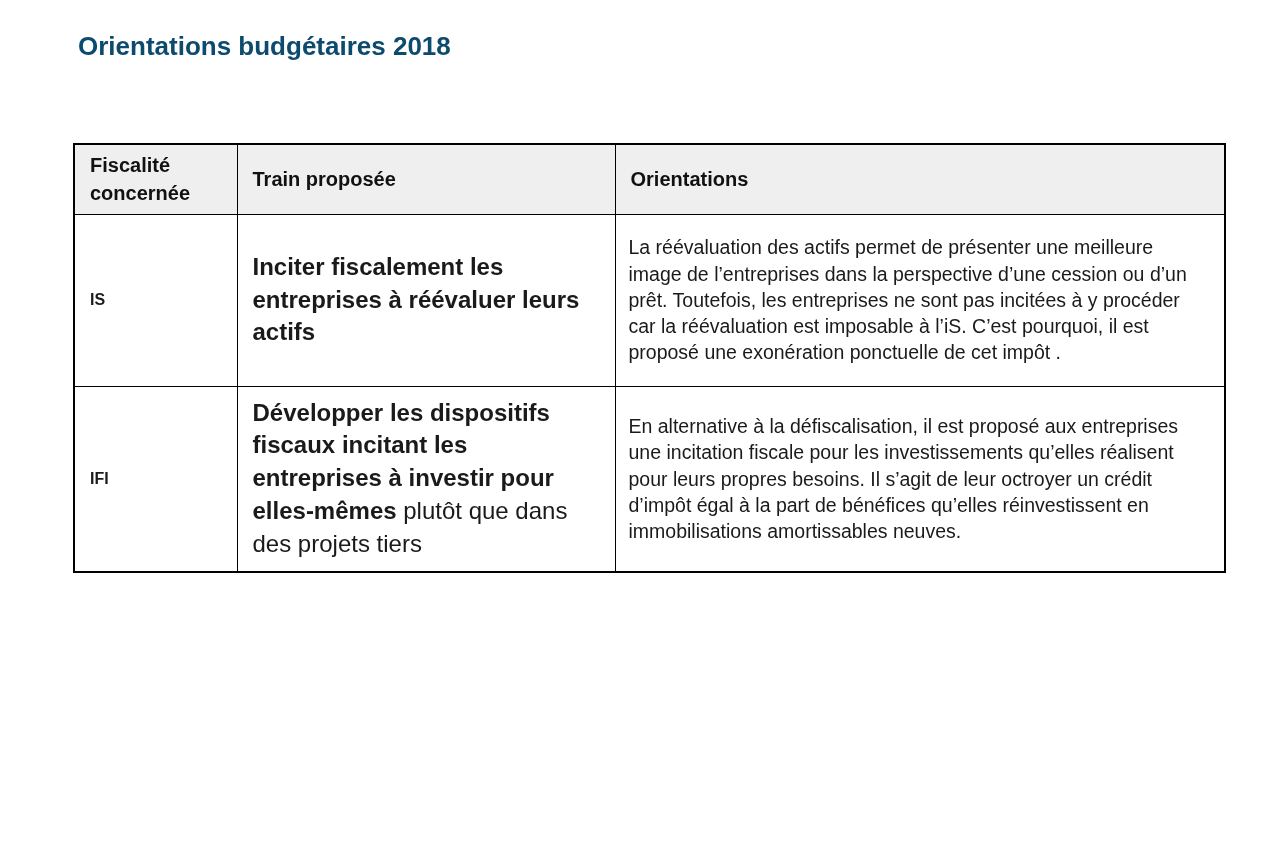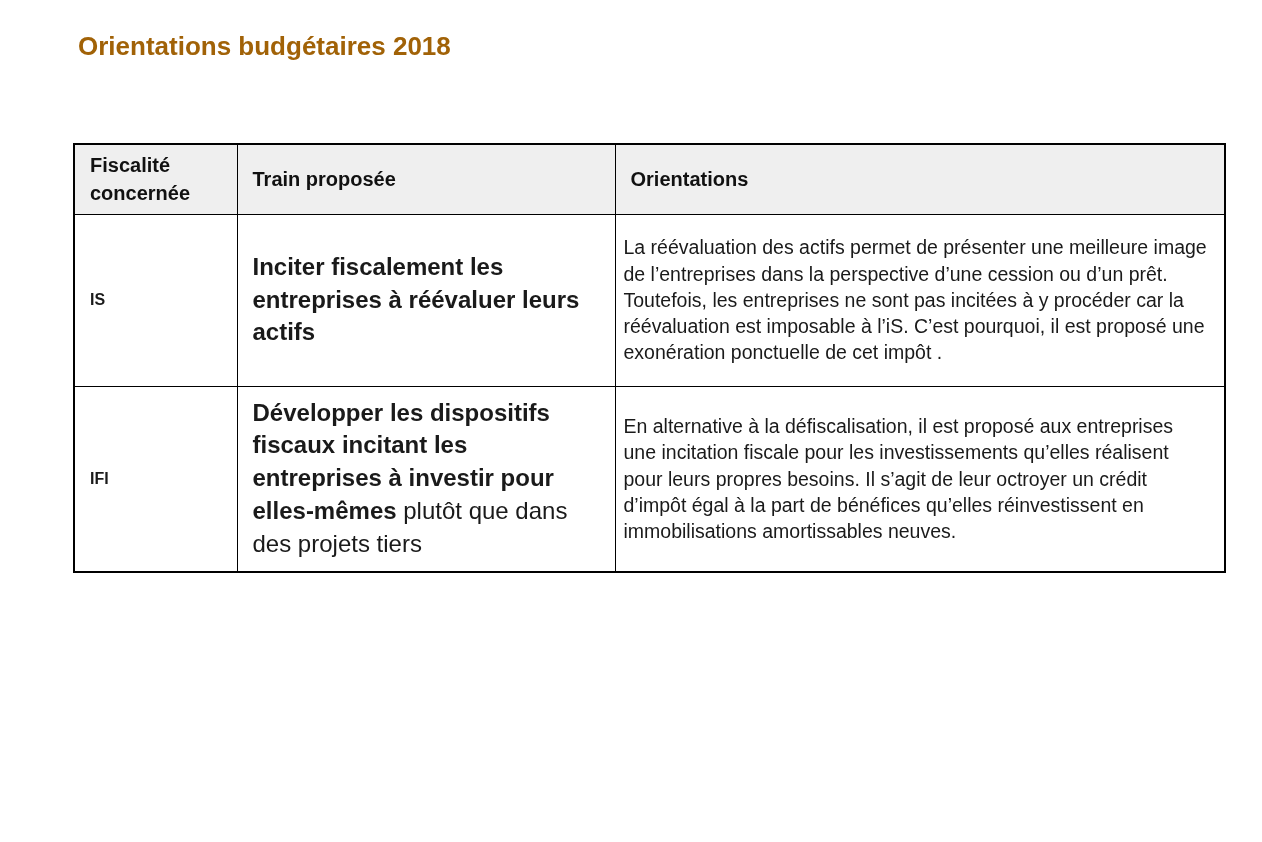--- a/index.html
+++ b/index.html
@@ -17,21 +17,21 @@
   }
 
   .title-block {
     position: absolute;
     left: 78px;
     top: 30px;
   }
   .page-title {
     font-size: 26px;
     font-weight: bold;
-    color: #a16207;
+    color: #0c4a6e;
     line-height: 1.3;
     margin: 0;
     text-align: right;
   }
   .page-subtitle {
     font-size: 26px;
     font-weight: bold;
     line-height: 1.3;
     margin: 0;
   }
@@ -71,21 +71,21 @@
   }
   td.measure-cell {
     font-size: 24px;
     line-height: 1.37;
     padding: 10px 18px 10px 15px;
   }
   td.measure-cell .measure-bold { font-weight: bold; }
   td.description-cell {
     font-size: 19.5px;
     line-height: 1.35;
-    padding: 10px 14px 10px 8px;
+    padding: 10px 14px 10px 13px;
   }
 </style>
 </head>
 <body>
 
 <div class="title-block">
   <div class="page-title">Orientations budgétaires 2018</div>
 </div>
 
 <table class="fiscal-table">

